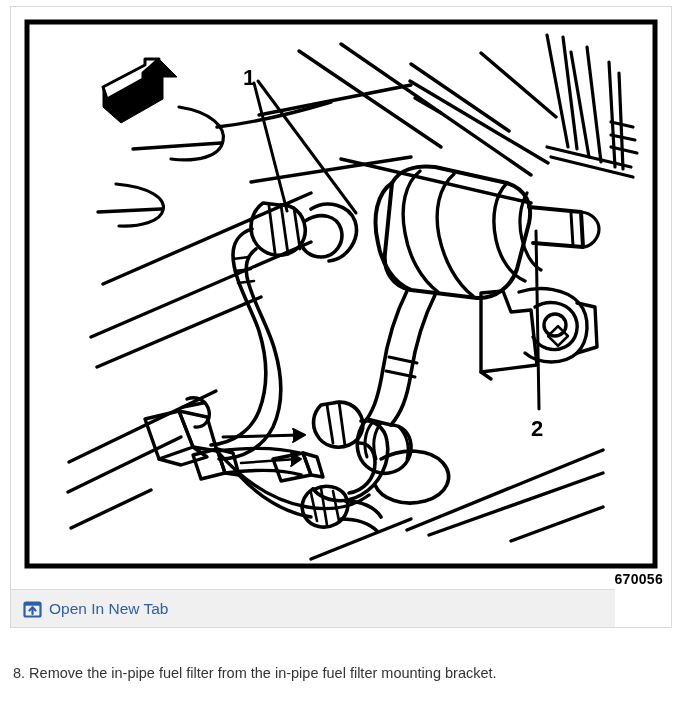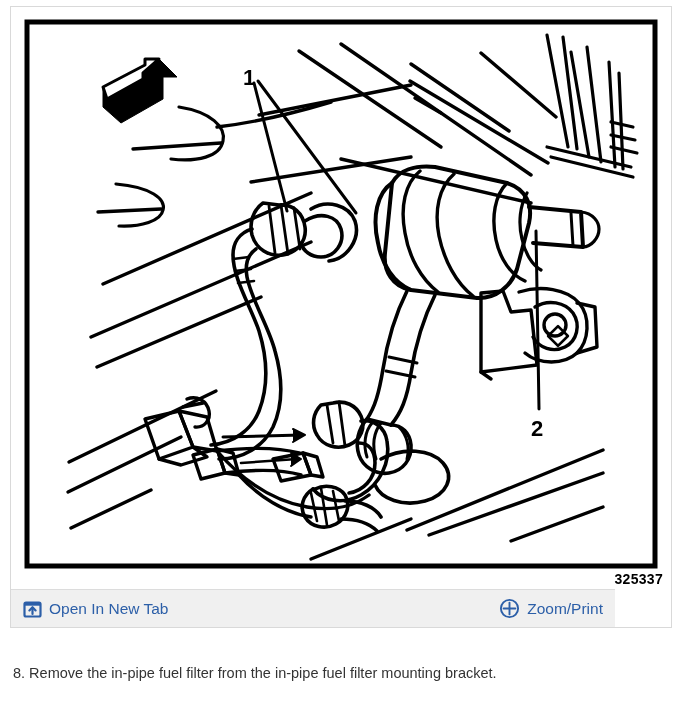--- a/index.html
+++ b/index.html
@@ -300,41 +300,34 @@
 
       <g>
         <path d="M 148 52 L 166 70 L 152 70 L 152 92 L 110 116 L 92 100 L 92 80 L 134 58 L 134 52 Z" fill="#000000" stroke="#000000" stroke-width="1"></path>
         <path d="M 92 80 L 134 58 L 134 52 L 148 52 L 132 66 L 132 72 L 96 92 Z" fill="#ffffff" stroke="#000000" stroke-width="3" stroke-linejoin="round"></path>
       </g>
 
       <text x="232" y="78" font-family="Liberation Sans, sans-serif" font-size="22" font-weight="bold" fill="#000000">1</text>
       <text x="520" y="429" font-family="Liberation Sans, sans-serif" font-size="22" font-weight="bold" fill="#000000">2</text>
     </svg>
 
-    <div id="figure-number">325337</div>
+    <div id="figure-number">670056</div>
   </div>
 
   <div id="figure-toolbar">
 
     <div class="tool-link">
       <svg class="tool-icon" width="19" height="19" viewBox="0 0 19 19">
         <rect x="1.5" y="3.5" width="16" height="14" rx="1.5" fill="none" stroke="#2c5fa8" stroke-width="2.2"></rect>
         <rect x="1.5" y="3.5" width="16" height="3.2" fill="#2c5fa8"></rect>
         <path d="M 9.5 15 L 9.5 9" stroke="#2c5fa8" stroke-width="2.2" stroke-linecap="round"></path>
         <path d="M 6.4 11.4 L 9.5 8.2 L 12.6 11.4" fill="none" stroke="#2c5fa8" stroke-width="2.2" stroke-linecap="round" stroke-linejoin="round"></path>
       </svg>
       <span class="tool-label">Open In New Tab</span>
     </div>
 
-    <div class="tool-link">
-      <svg class="tool-icon" width="21" height="21" viewBox="0 0 21 21">
-        <circle cx="10.5" cy="10.5" r="8.6" fill="none" stroke="#2c5fa8" stroke-width="1.9"></circle>
-        <path d="M 10.5 4.6 L 10.5 16.4 M 4.6 10.5 L 16.4 10.5" stroke="#2c5fa8" stroke-width="1.9" stroke-linecap="round"></path>
-      </svg>
-      <span class="tool-label">Zoom/Print</span>
-    </div>
 
   </div>
 </div>
 
 <div id="steps">
   <div class="step-line">8. Remove the in-pipe fuel filter from the in-pipe fuel filter mounting bracket.</div>
 </div>
 
 </body></html>

